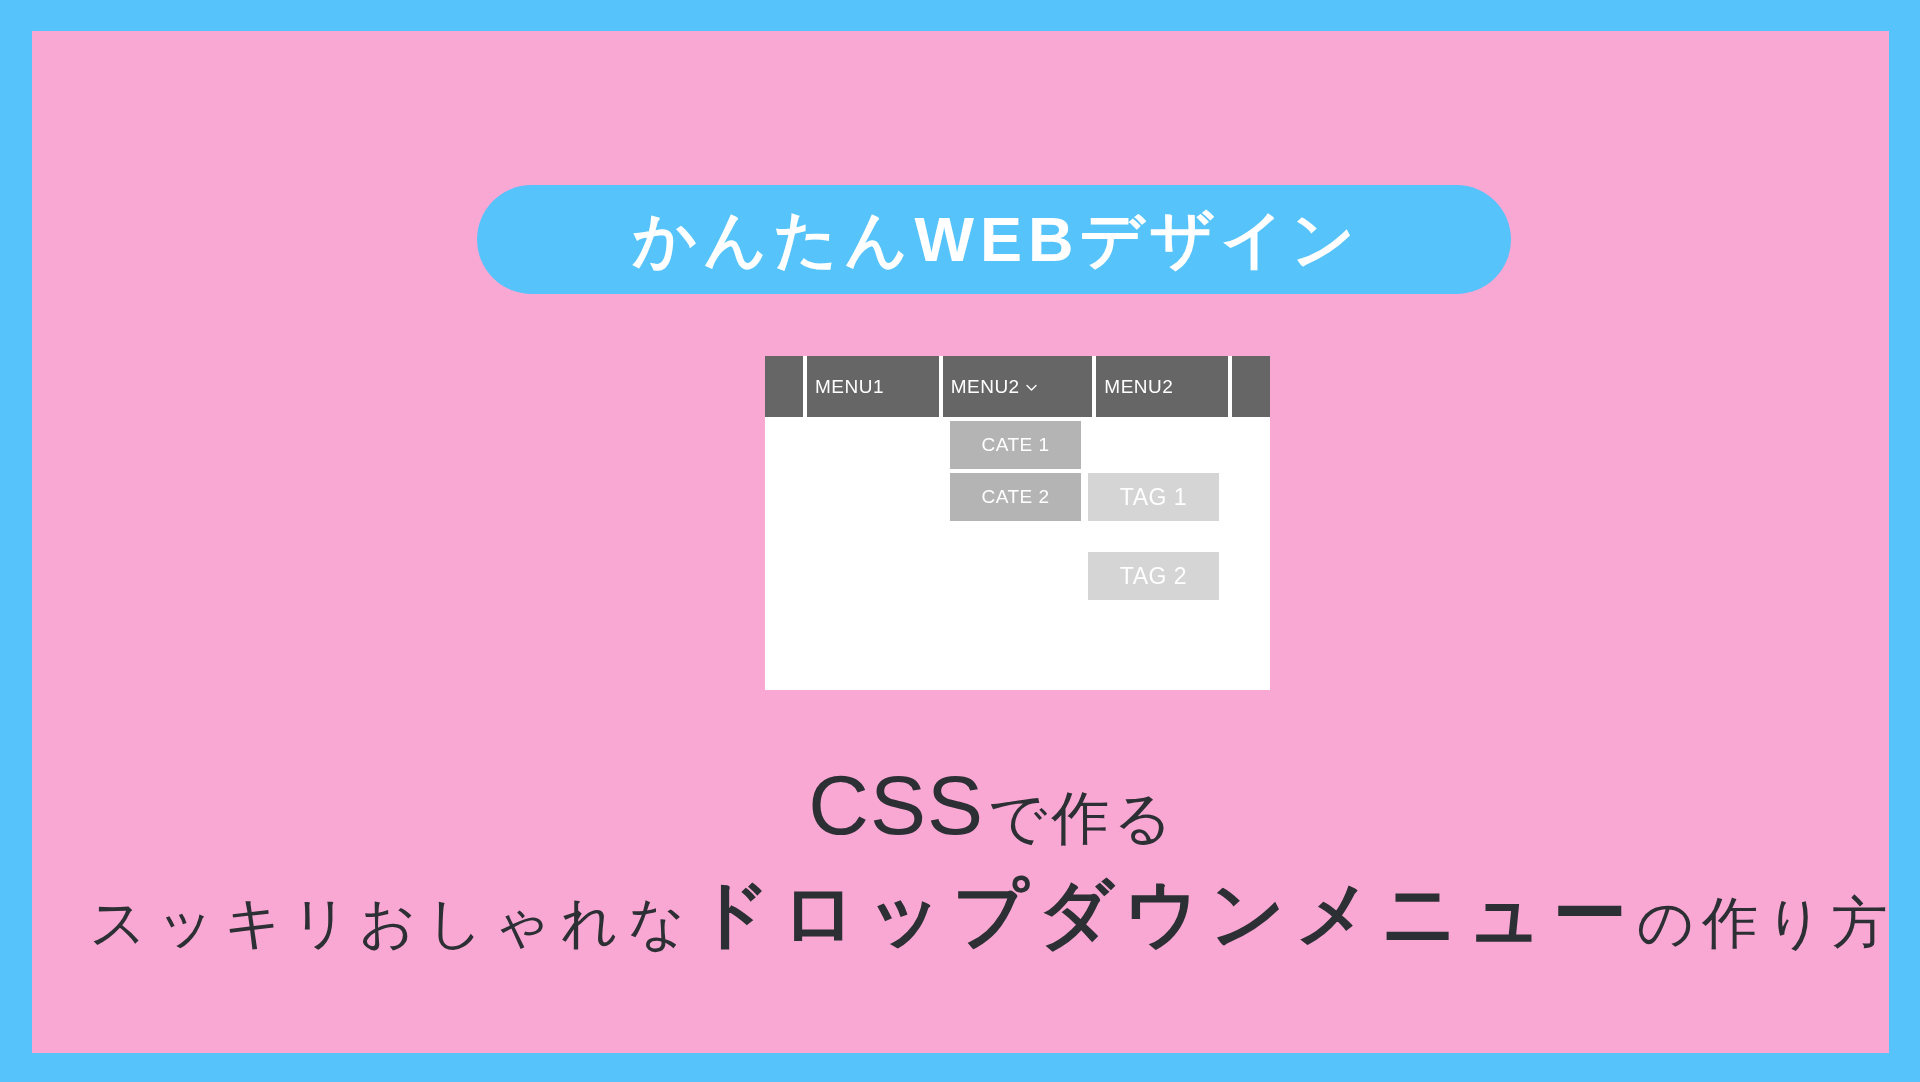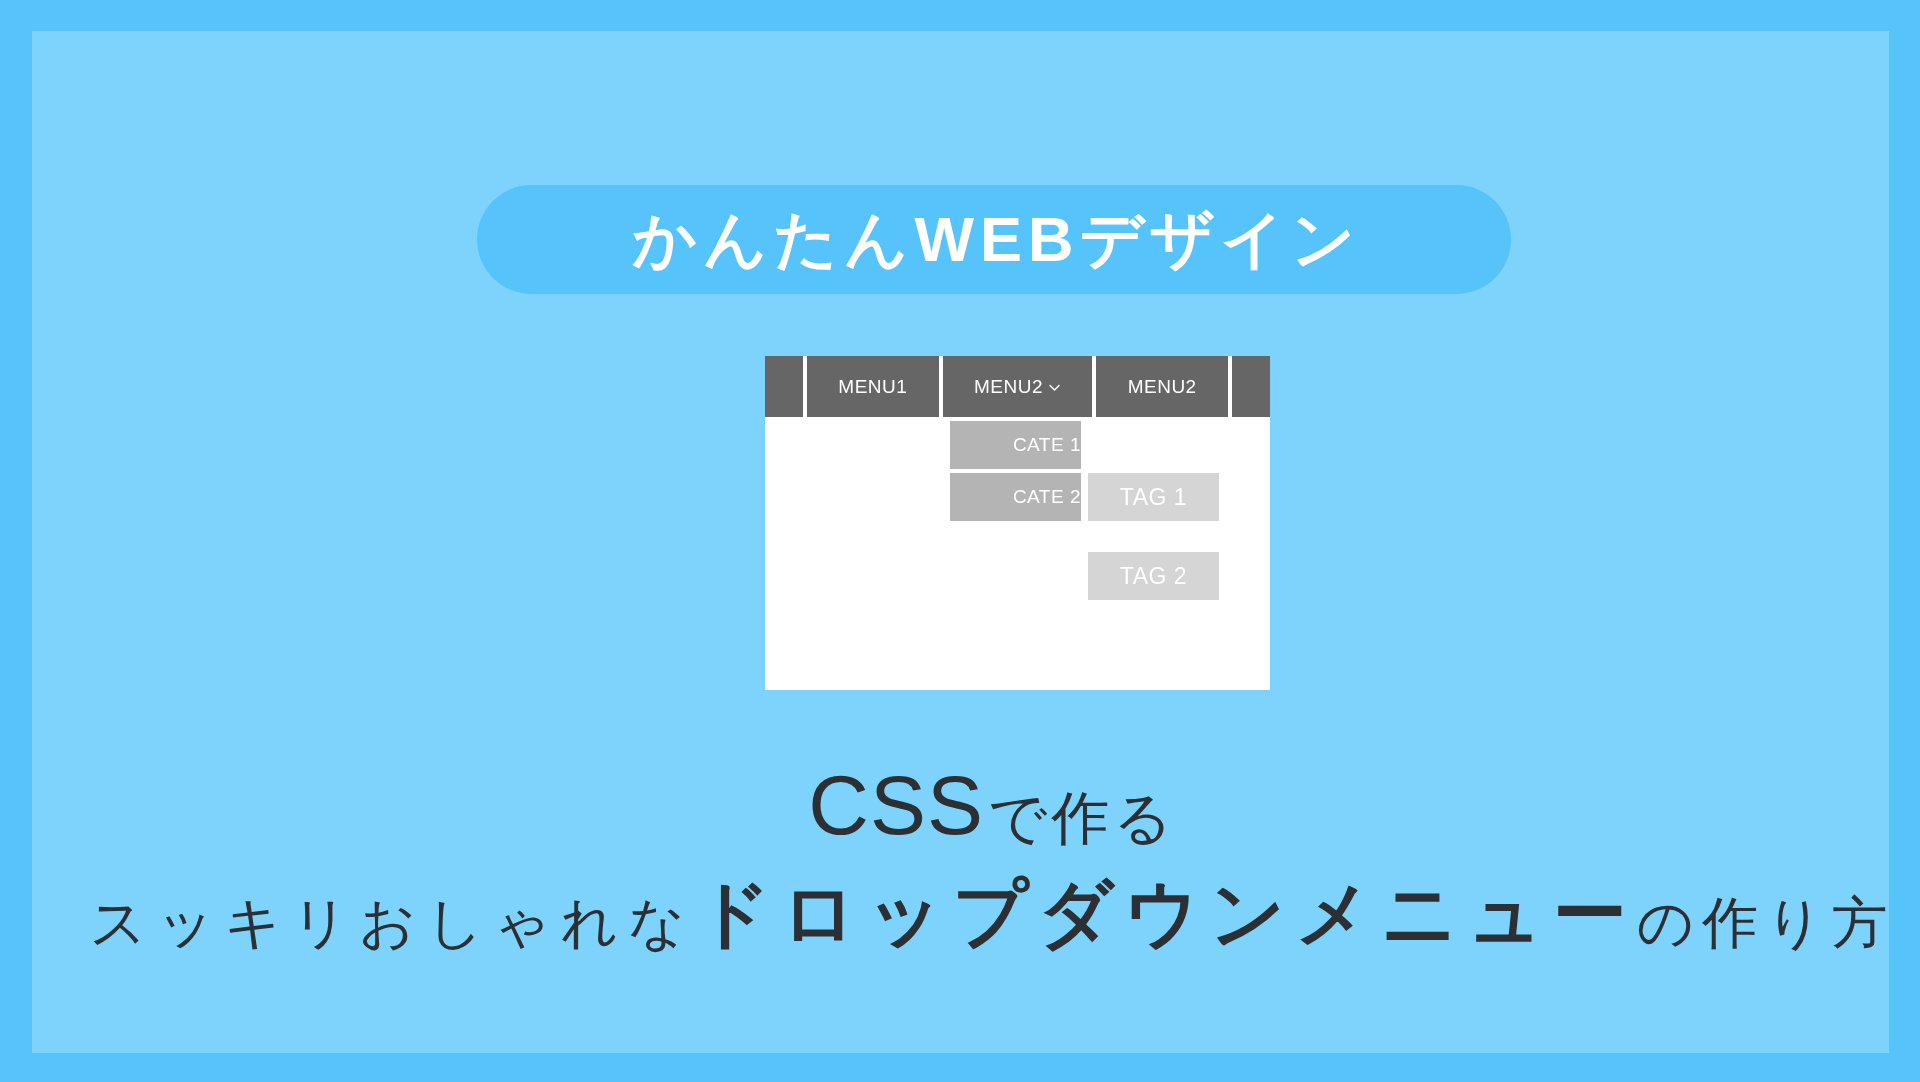--- a/index.html
+++ b/index.html
@@ -21,21 +21,21 @@
     height: 1082px;
     background: #56c3fb;
     box-sizing: border-box;
   }
   #inner-panel {
     position: absolute;
     left: 32px;
     top: 31px;
     width: 1857px;
     height: 1022px;
-    background: #7dd3fc;
+    background: #f9a8d4;
   }
 
   
   #banner-pill {
     position: absolute;
     left: 445px;
     top: 154px;
     width: 1034px;
     height: 109px;
     background: #56c3fb;
@@ -77,21 +77,21 @@
     width: 505px;
     height: 61px;
     display: flex;
     gap: 4px;
   }
   .menu-cell {
     background: #666666;
     color: #ffffff;
     display: flex;
     align-items: center;
-    justify-content: center;
+    justify-content: flex-start;
     font-size: 19px;
     letter-spacing: 0.5px;
     white-space: nowrap;
     height: 61px;
     box-sizing: border-box;
   }
   .menu-cell.spacer {
     width: 38px;
     flex: 0 0 38px;
   }
@@ -109,21 +109,21 @@
   }
   .chev svg { display: block; }
 
   
   .cate-item {
     position: absolute;
     background: #b4b4b4;
     color: #ffffff;
     display: flex;
     align-items: center;
-    justify-content: flex-end;
+    justify-content: center;
     font-size: 19px;
     letter-spacing: 0.5px;
     width: 131px;
     height: 48px;
     left: 185px;
     box-sizing: border-box;
   }
   #cate-1 { top: 65px; }
   #cate-2 { top: 117px; }
 

